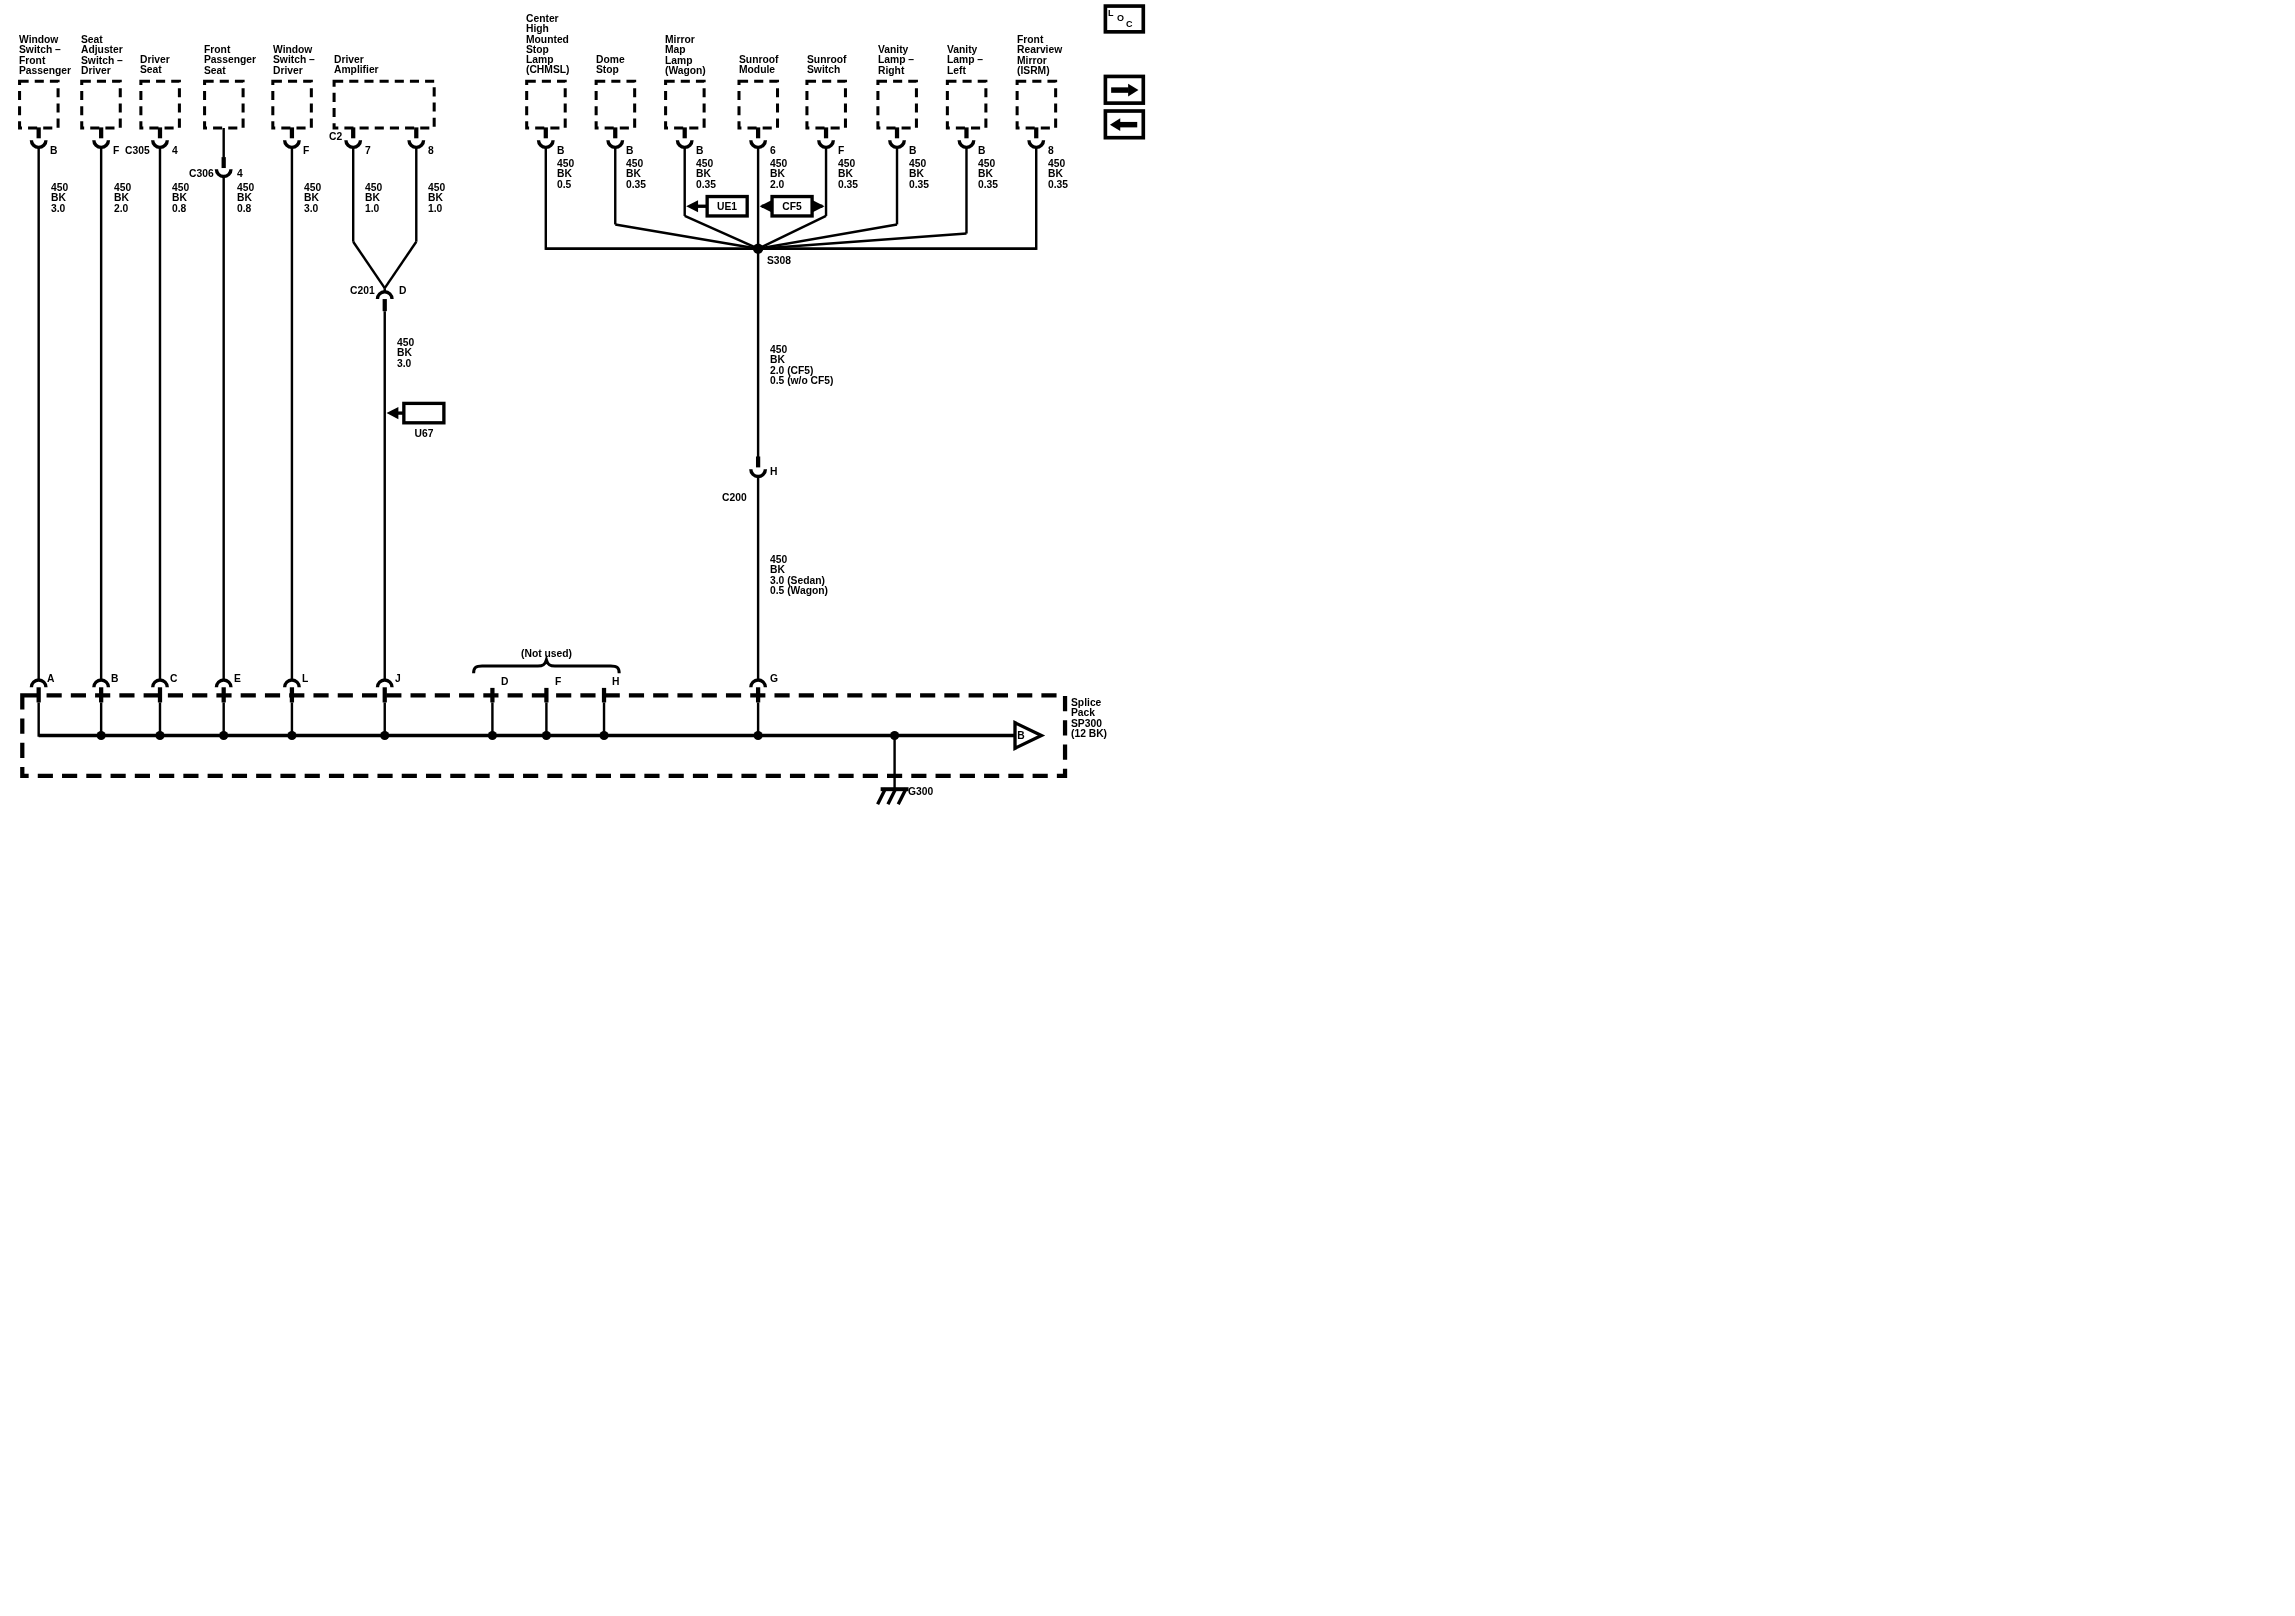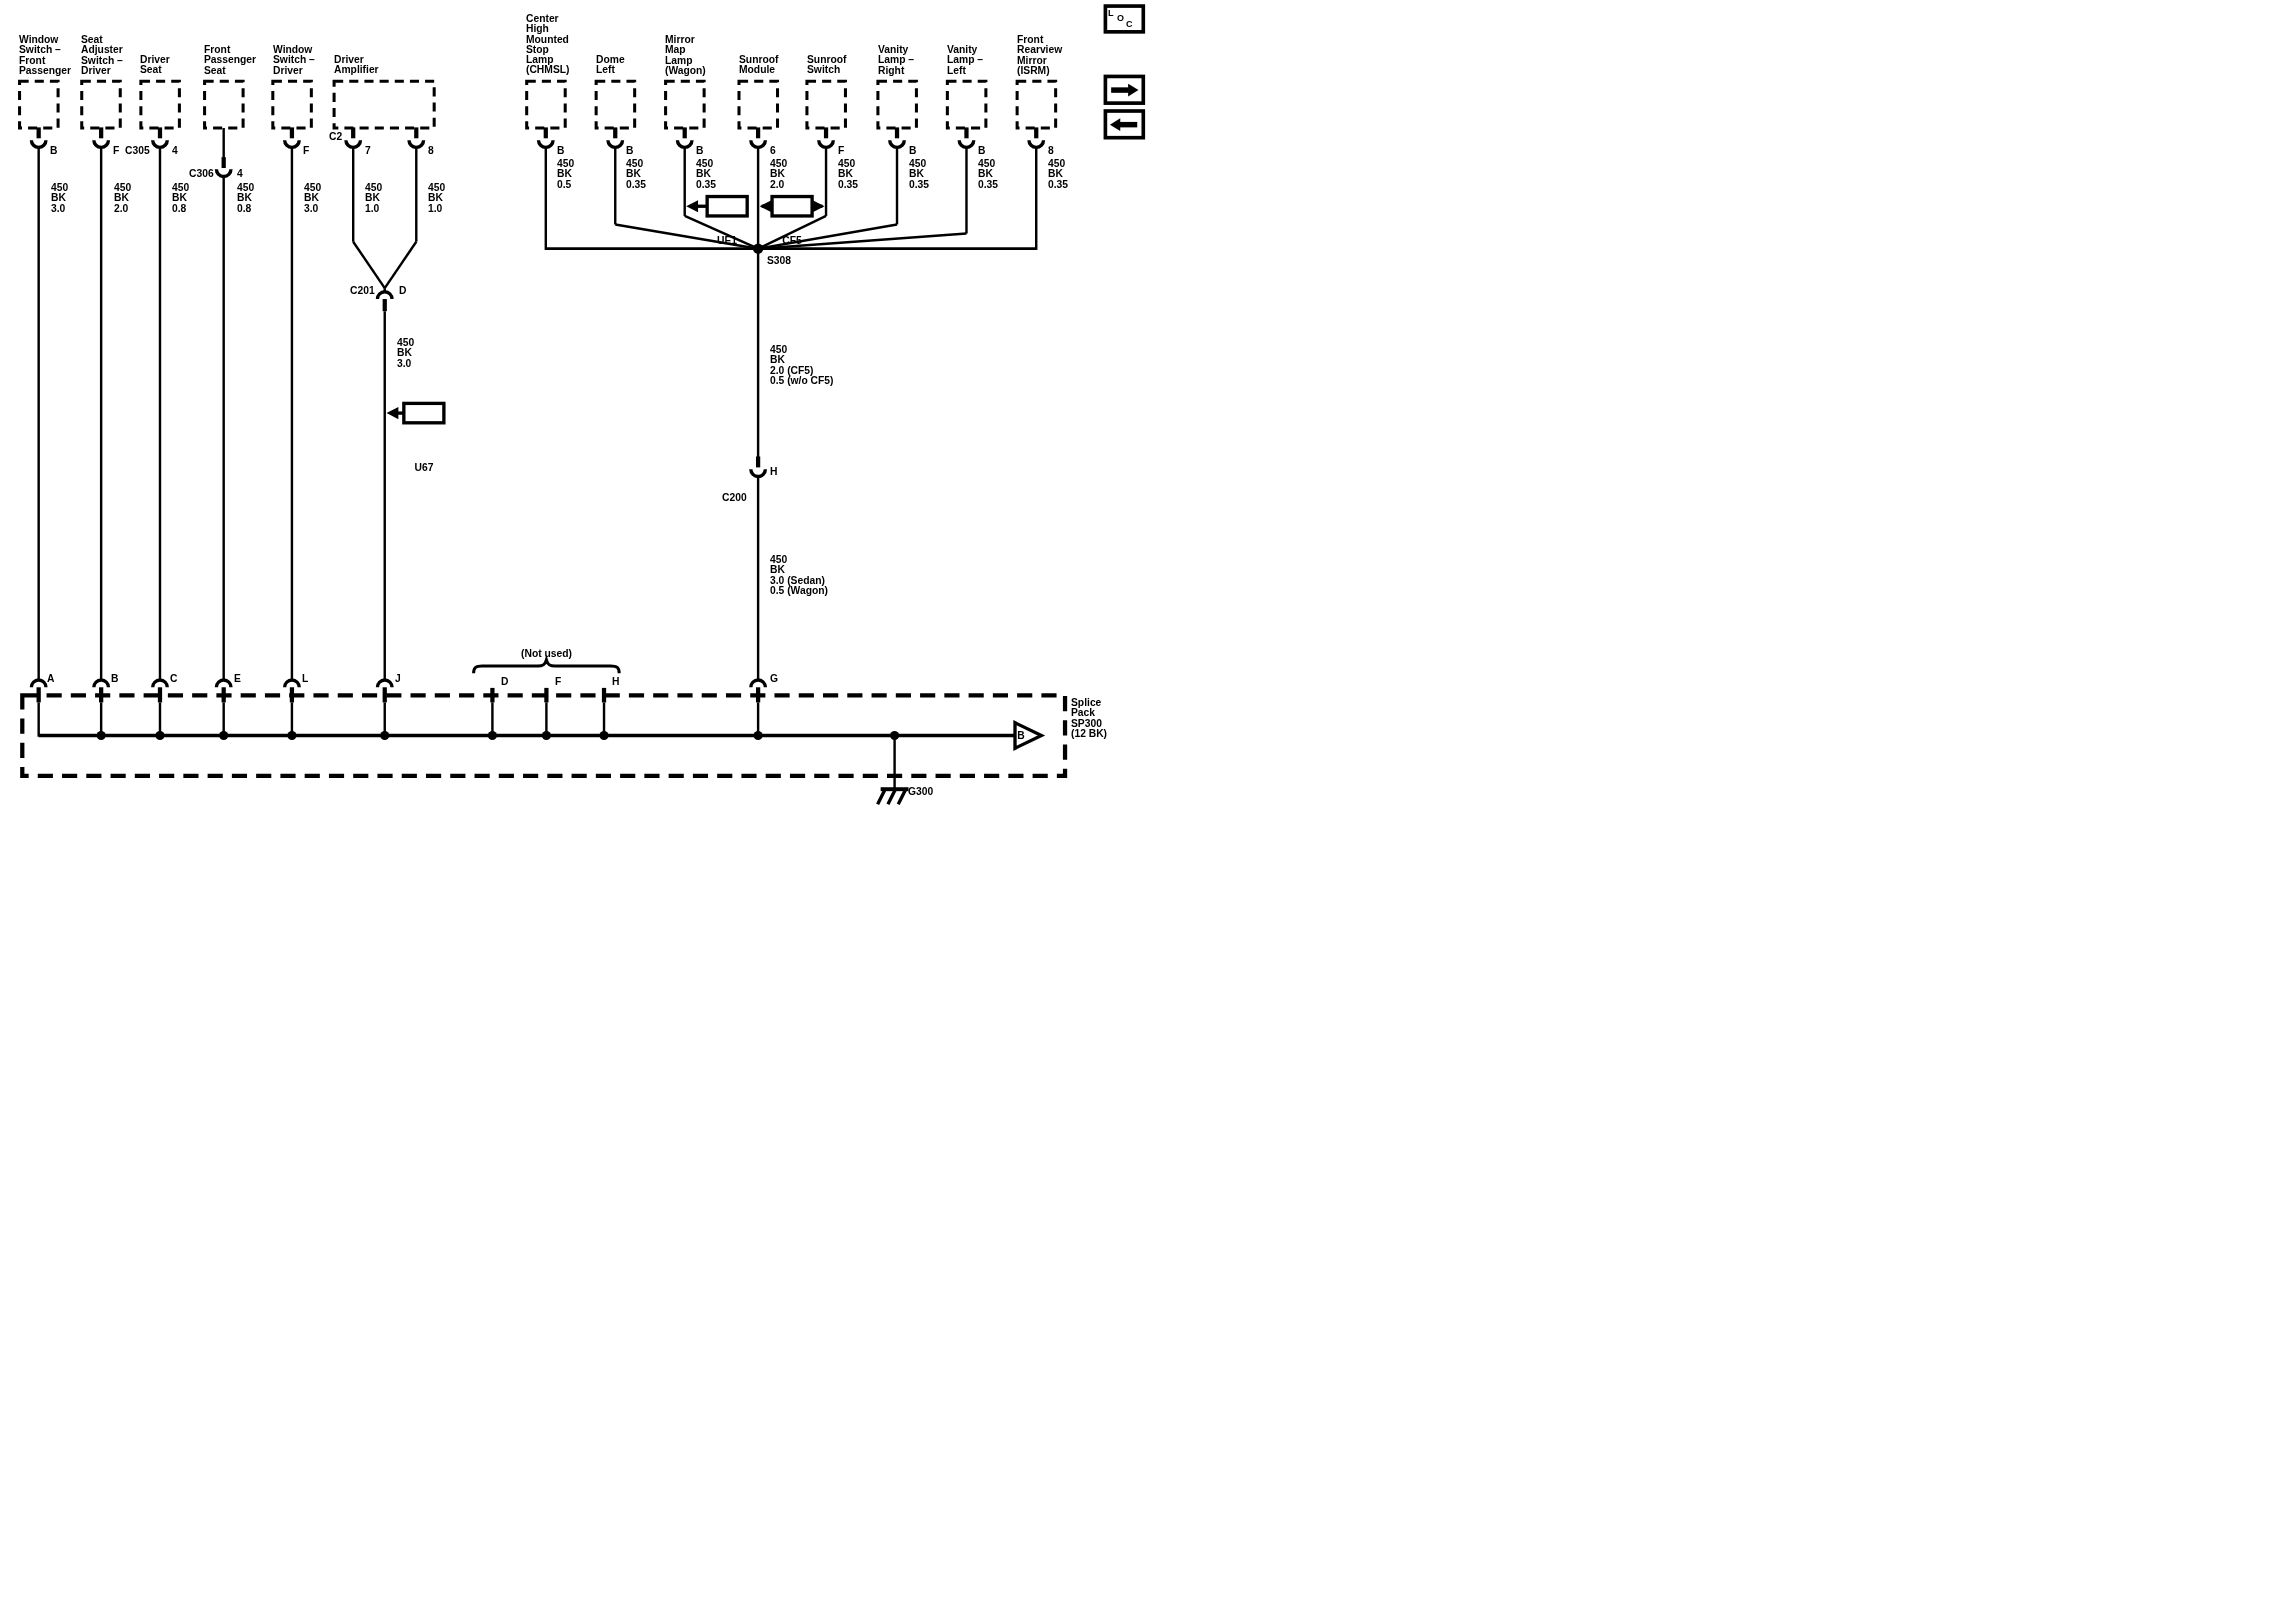--- a/index.html
+++ b/index.html
@@ -2,21 +2,21 @@
 <html style="font-size:9.7px"><head>
 <meta charset="utf-8">
 <style>
   html,body{margin:0;padding:0;background:#ffffff;}
   .stage{position:relative;width:1148px;height:808px;background:#fff;overflow:hidden;
          font-family:"Liberation Sans",sans-serif;}
   .stage svg{position:absolute;left:0;top:0;width:1148px;height:808px;}
   .lbl{position:absolute;white-space:pre-line;font:700 10.3px/10.3px "Liberation Sans",sans-serif;
        color:#000;letter-spacing:0;}
   .ctr{text-align:center;}
-  .boxlbl{display:flex;align-items:center;justify-content:center;white-space:nowrap;margin-top:34px;}
+  .boxlbl{display:flex;align-items:center;justify-content:center;white-space:nowrap;}
 </style>
 </head>
 <body>
 
 <div class="stage">
 
 <svg viewBox="0 0 3782 2664">
   <g stroke="#000" fill="none">
 
     <g stroke-width="10" stroke-dasharray="30,20">
@@ -218,21 +218,21 @@
 Driver</div>
 <div class="lbl" style="left:334px;top:55px">Driver
 Amplifier</div>
 <div class="lbl" style="left:526px;top:14px">Center
 High
 Mounted
 Stop
 Lamp
 (CHMSL)</div>
 <div class="lbl" style="left:596px;top:55px">Dome
-Left</div>
+Stop</div>
 <div class="lbl" style="left:665px;top:35px">Mirror
 Map
 Lamp
 (Wagon)</div>
 <div class="lbl" style="left:739px;top:55px">Sunroof
 Module</div>
 <div class="lbl" style="left:807px;top:55px">Sunroof
 Switch</div>
 <div class="lbl" style="left:878px;top:45px">Vanity
 Lamp –

